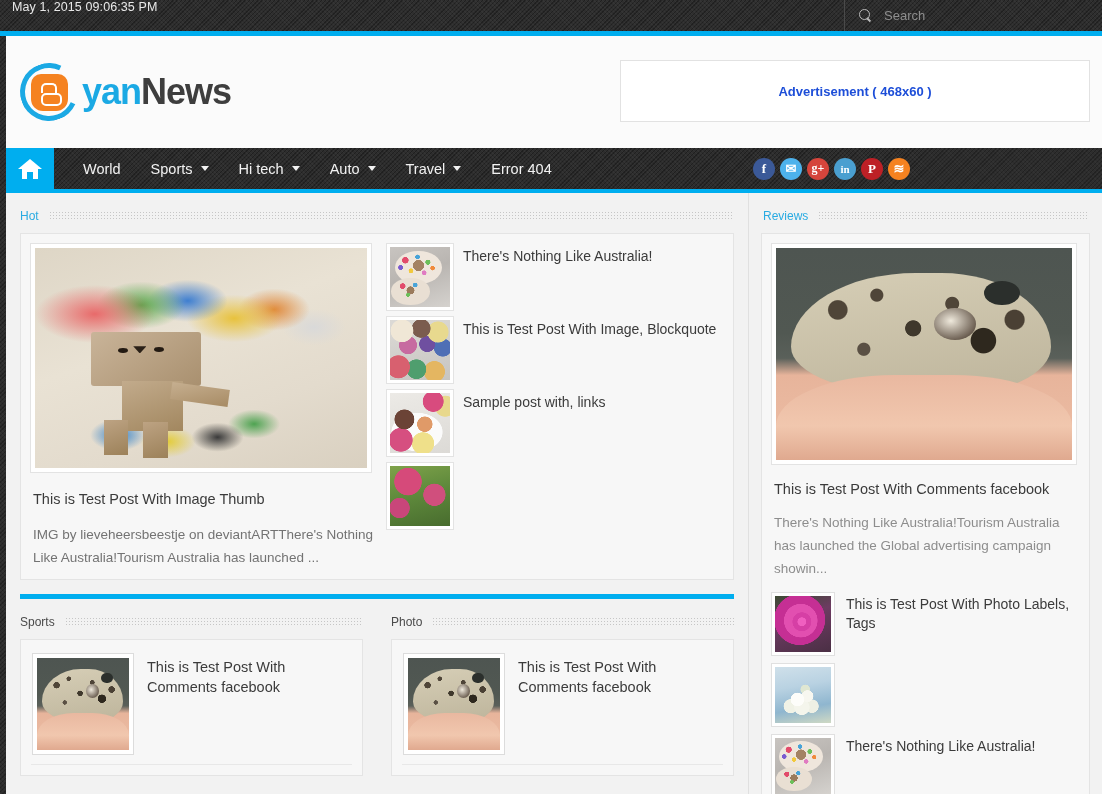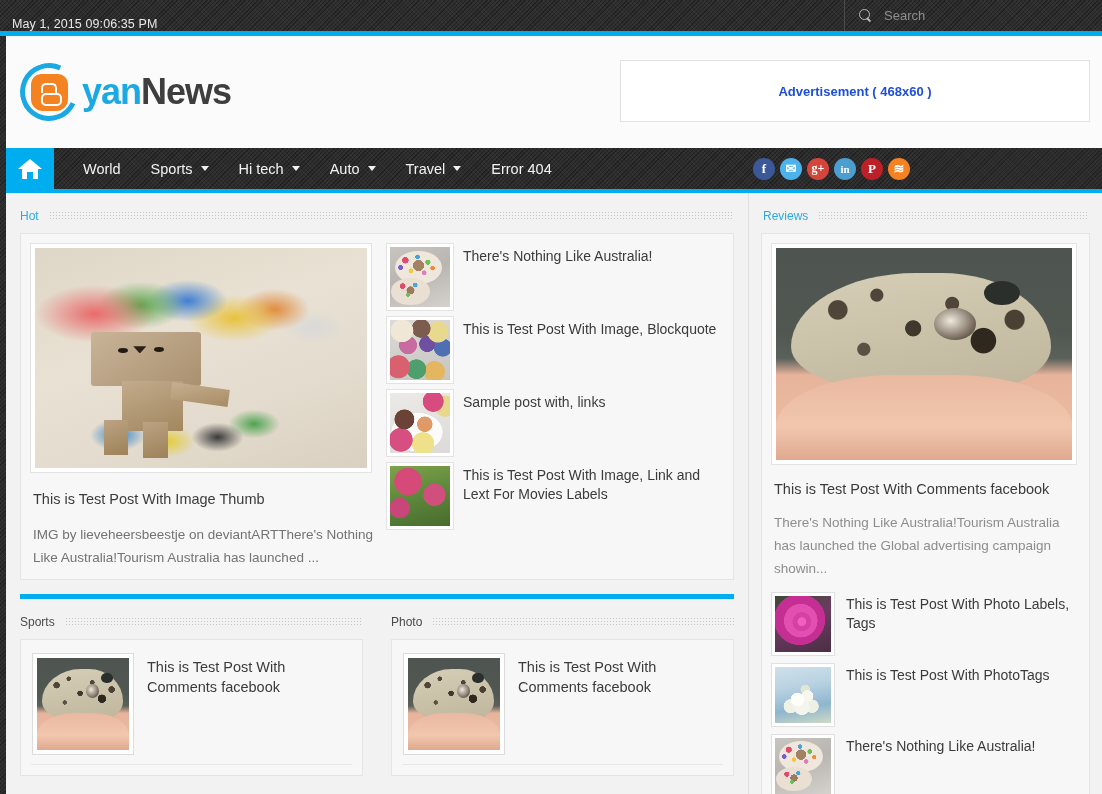--- a/index.html
+++ b/index.html
@@ -22,21 +22,21 @@
       repeating-linear-gradient(-45deg, rgba(0,0,0,.25) 0 1px, transparent 1px 3px);
   }
 
   
   .topbar {
     position: absolute; left: 0; top: 0; width: 1102px; height: 31px;
     background-color: #2e2e2e;
     background-image:
       repeating-linear-gradient(45deg, rgba(255,255,255,.03) 0 1px, transparent 1px 3px),
       repeating-linear-gradient(-45deg, rgba(0,0,0,.3) 0 1px, transparent 1px 3px);
-    display: flex; align-items: flex-end;
+    display: flex; align-items: flex-start;
   }
   .topbar-date {
     color: #e8e8e8; font-size: 12.5px; margin-left: 12px; letter-spacing: .1px;
     white-space: nowrap;
   }
   .topbar-spacer { flex: 1; }
   .search-wrap {
     display: flex; align-items: center; height: 31px;
     border-left: 1px solid #4a4a4a; padding-left: 14px; width: 258px;
   }
@@ -540,21 +540,20 @@
             <div class="hot-item">
               <div class="thumb">
                 <div class="ph ph-macaron-plate"></div>
               </div>
               <div class="hot-item-title">Sample post with, links</div>
             </div>
             <div class="hot-item">
               <div class="thumb">
                 <div class="ph ph-poppy"></div>
               </div>
-              <div class="hot-item-title">This is Test Post With Image, Link and Lext For Movies Labels</div>
             </div>
           </div>
       </div>
     </div>
 
     <div class="blue-sep"></div>
 
     <div class="grid2">
       <div>
         <div class="sec-head">
@@ -624,21 +623,20 @@
           <div class="rev-item">
             <div class="rev-thumb">
               <div class="ph ph-rose"></div>
             </div>
             <div class="rev-item-title">This is Test Post With Photo Labels, Tags</div>
           </div>
           <div class="rev-item">
             <div class="rev-thumb">
               <div class="ph ph-hydrangea"></div>
             </div>
-            <div class="rev-item-title">This is Test Post With PhotoTags</div>
           </div>
           <div class="rev-item">
             <div class="rev-thumb">
               <div class="ph ph-donut"></div>
             </div>
             <div class="rev-item-title">There's Nothing Like Australia!</div>
           </div>
         </div>
     </div>
   </div>

